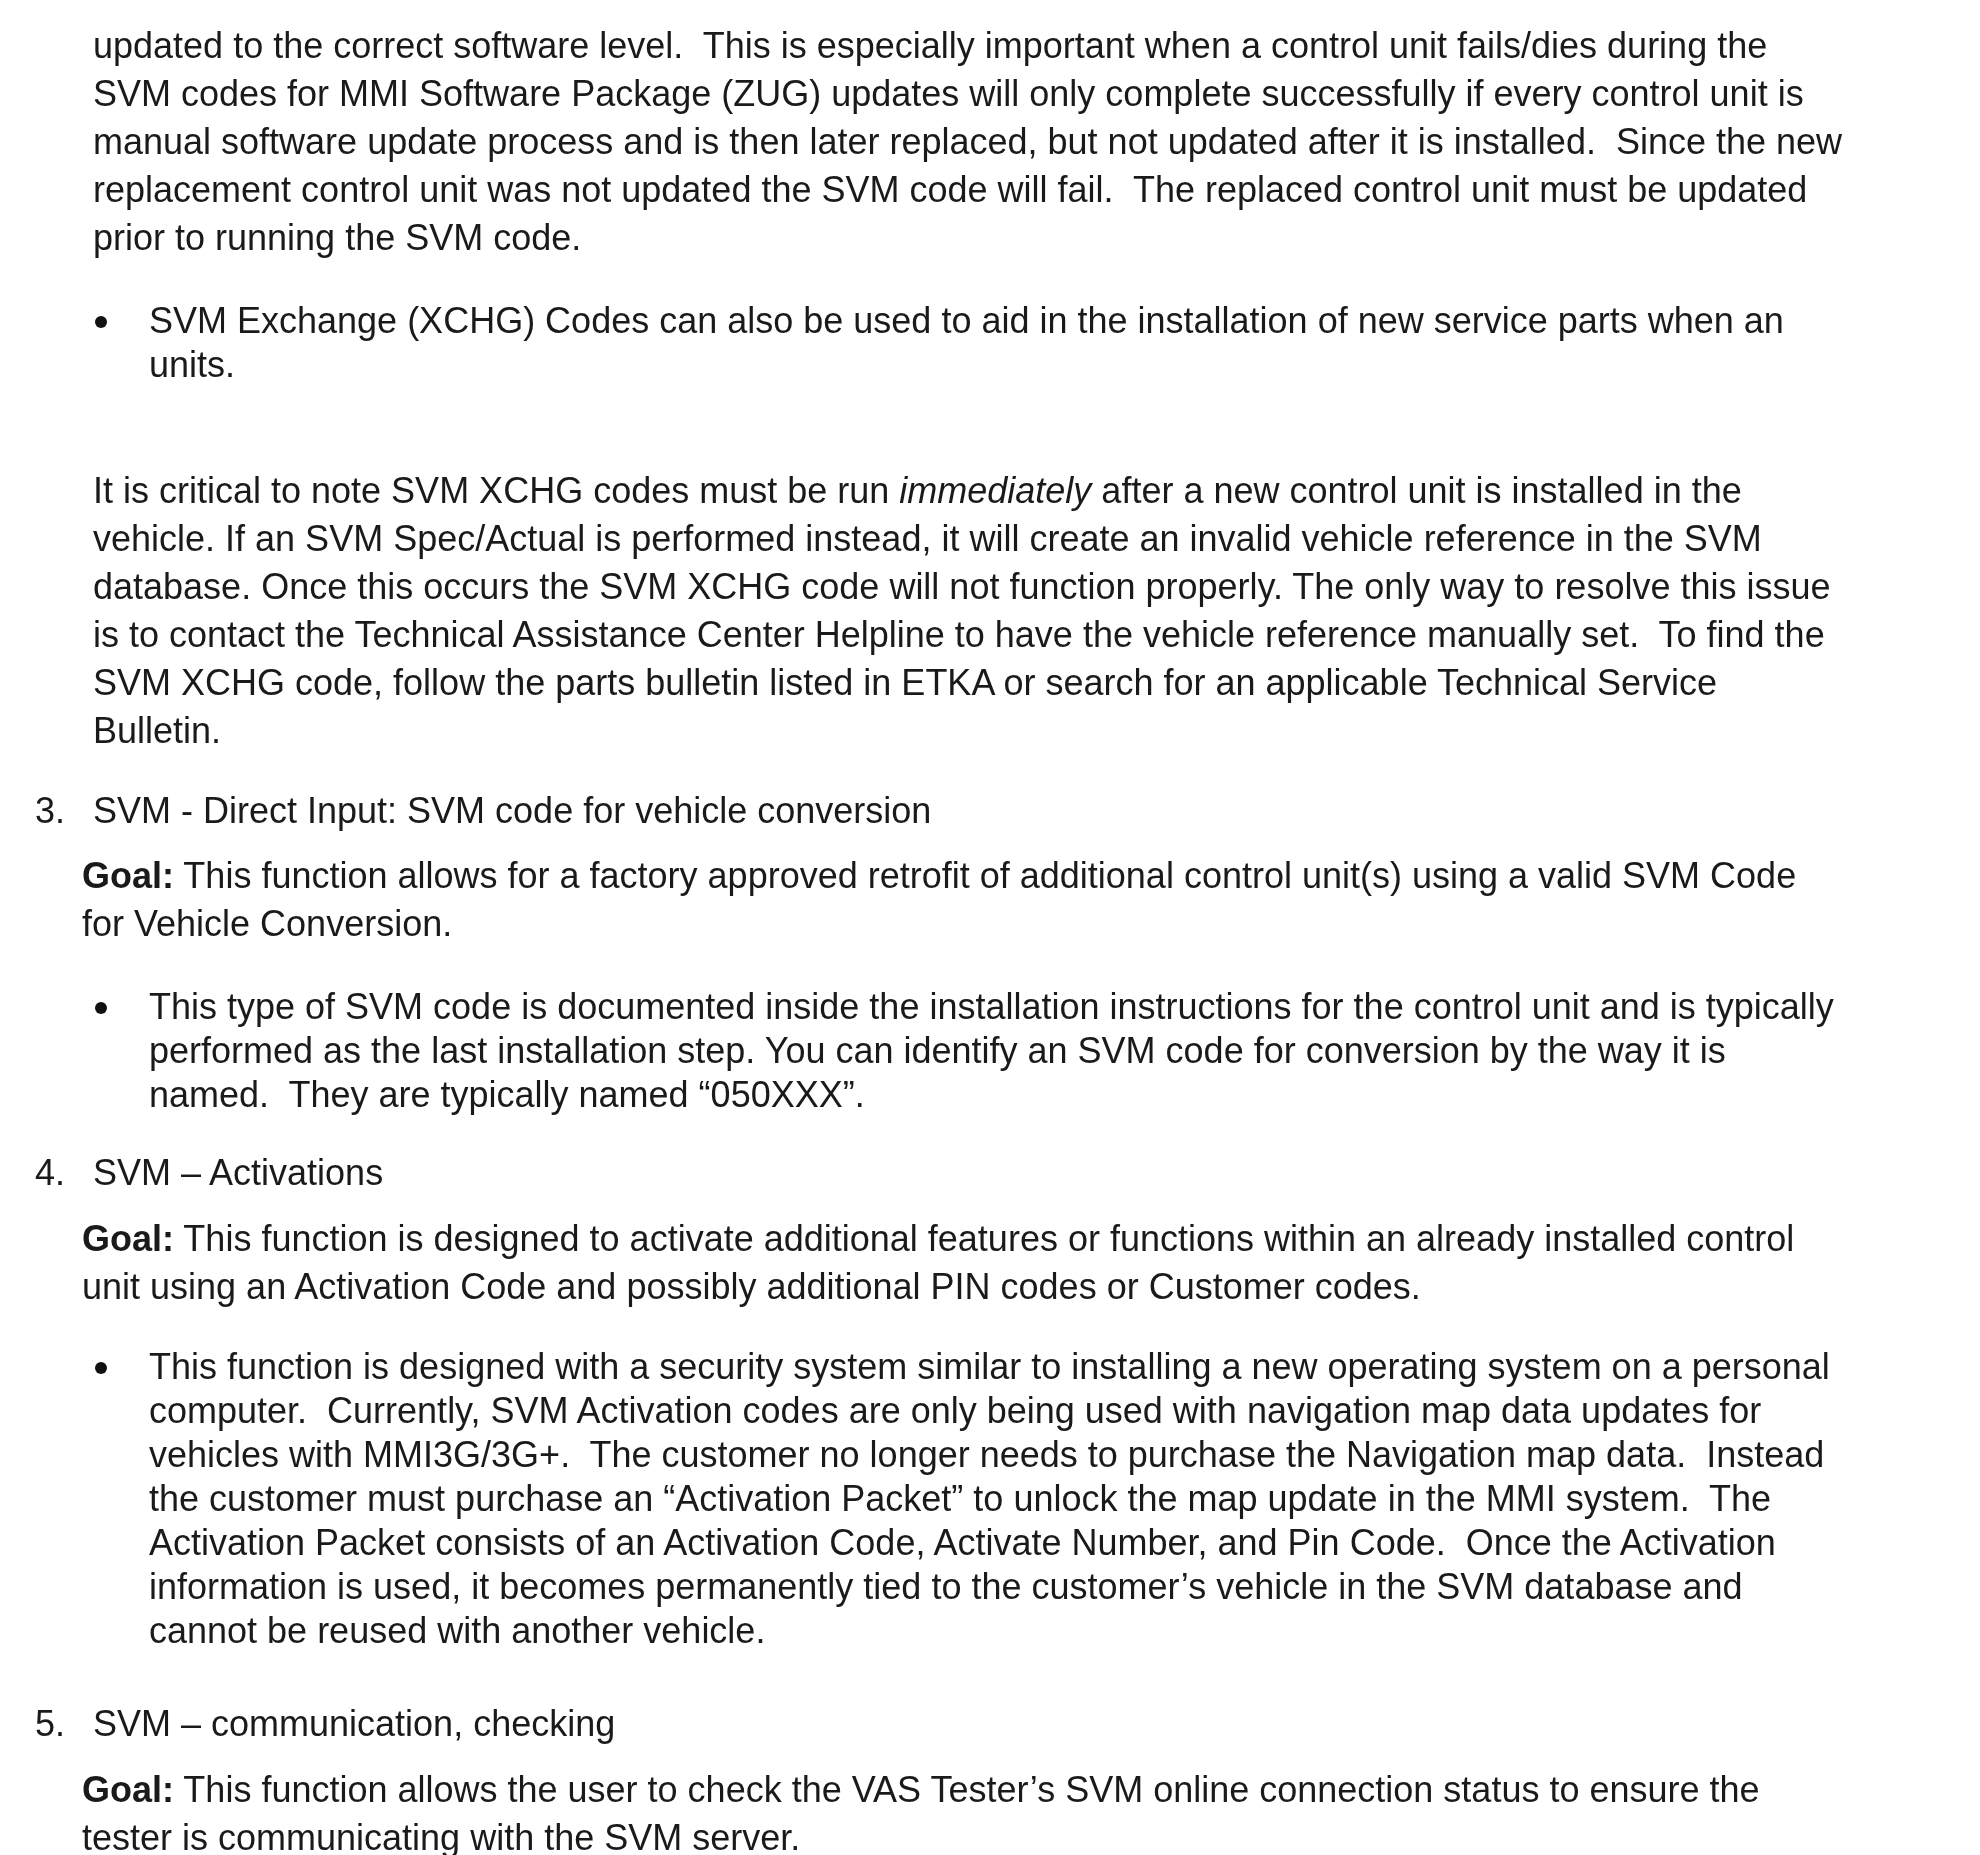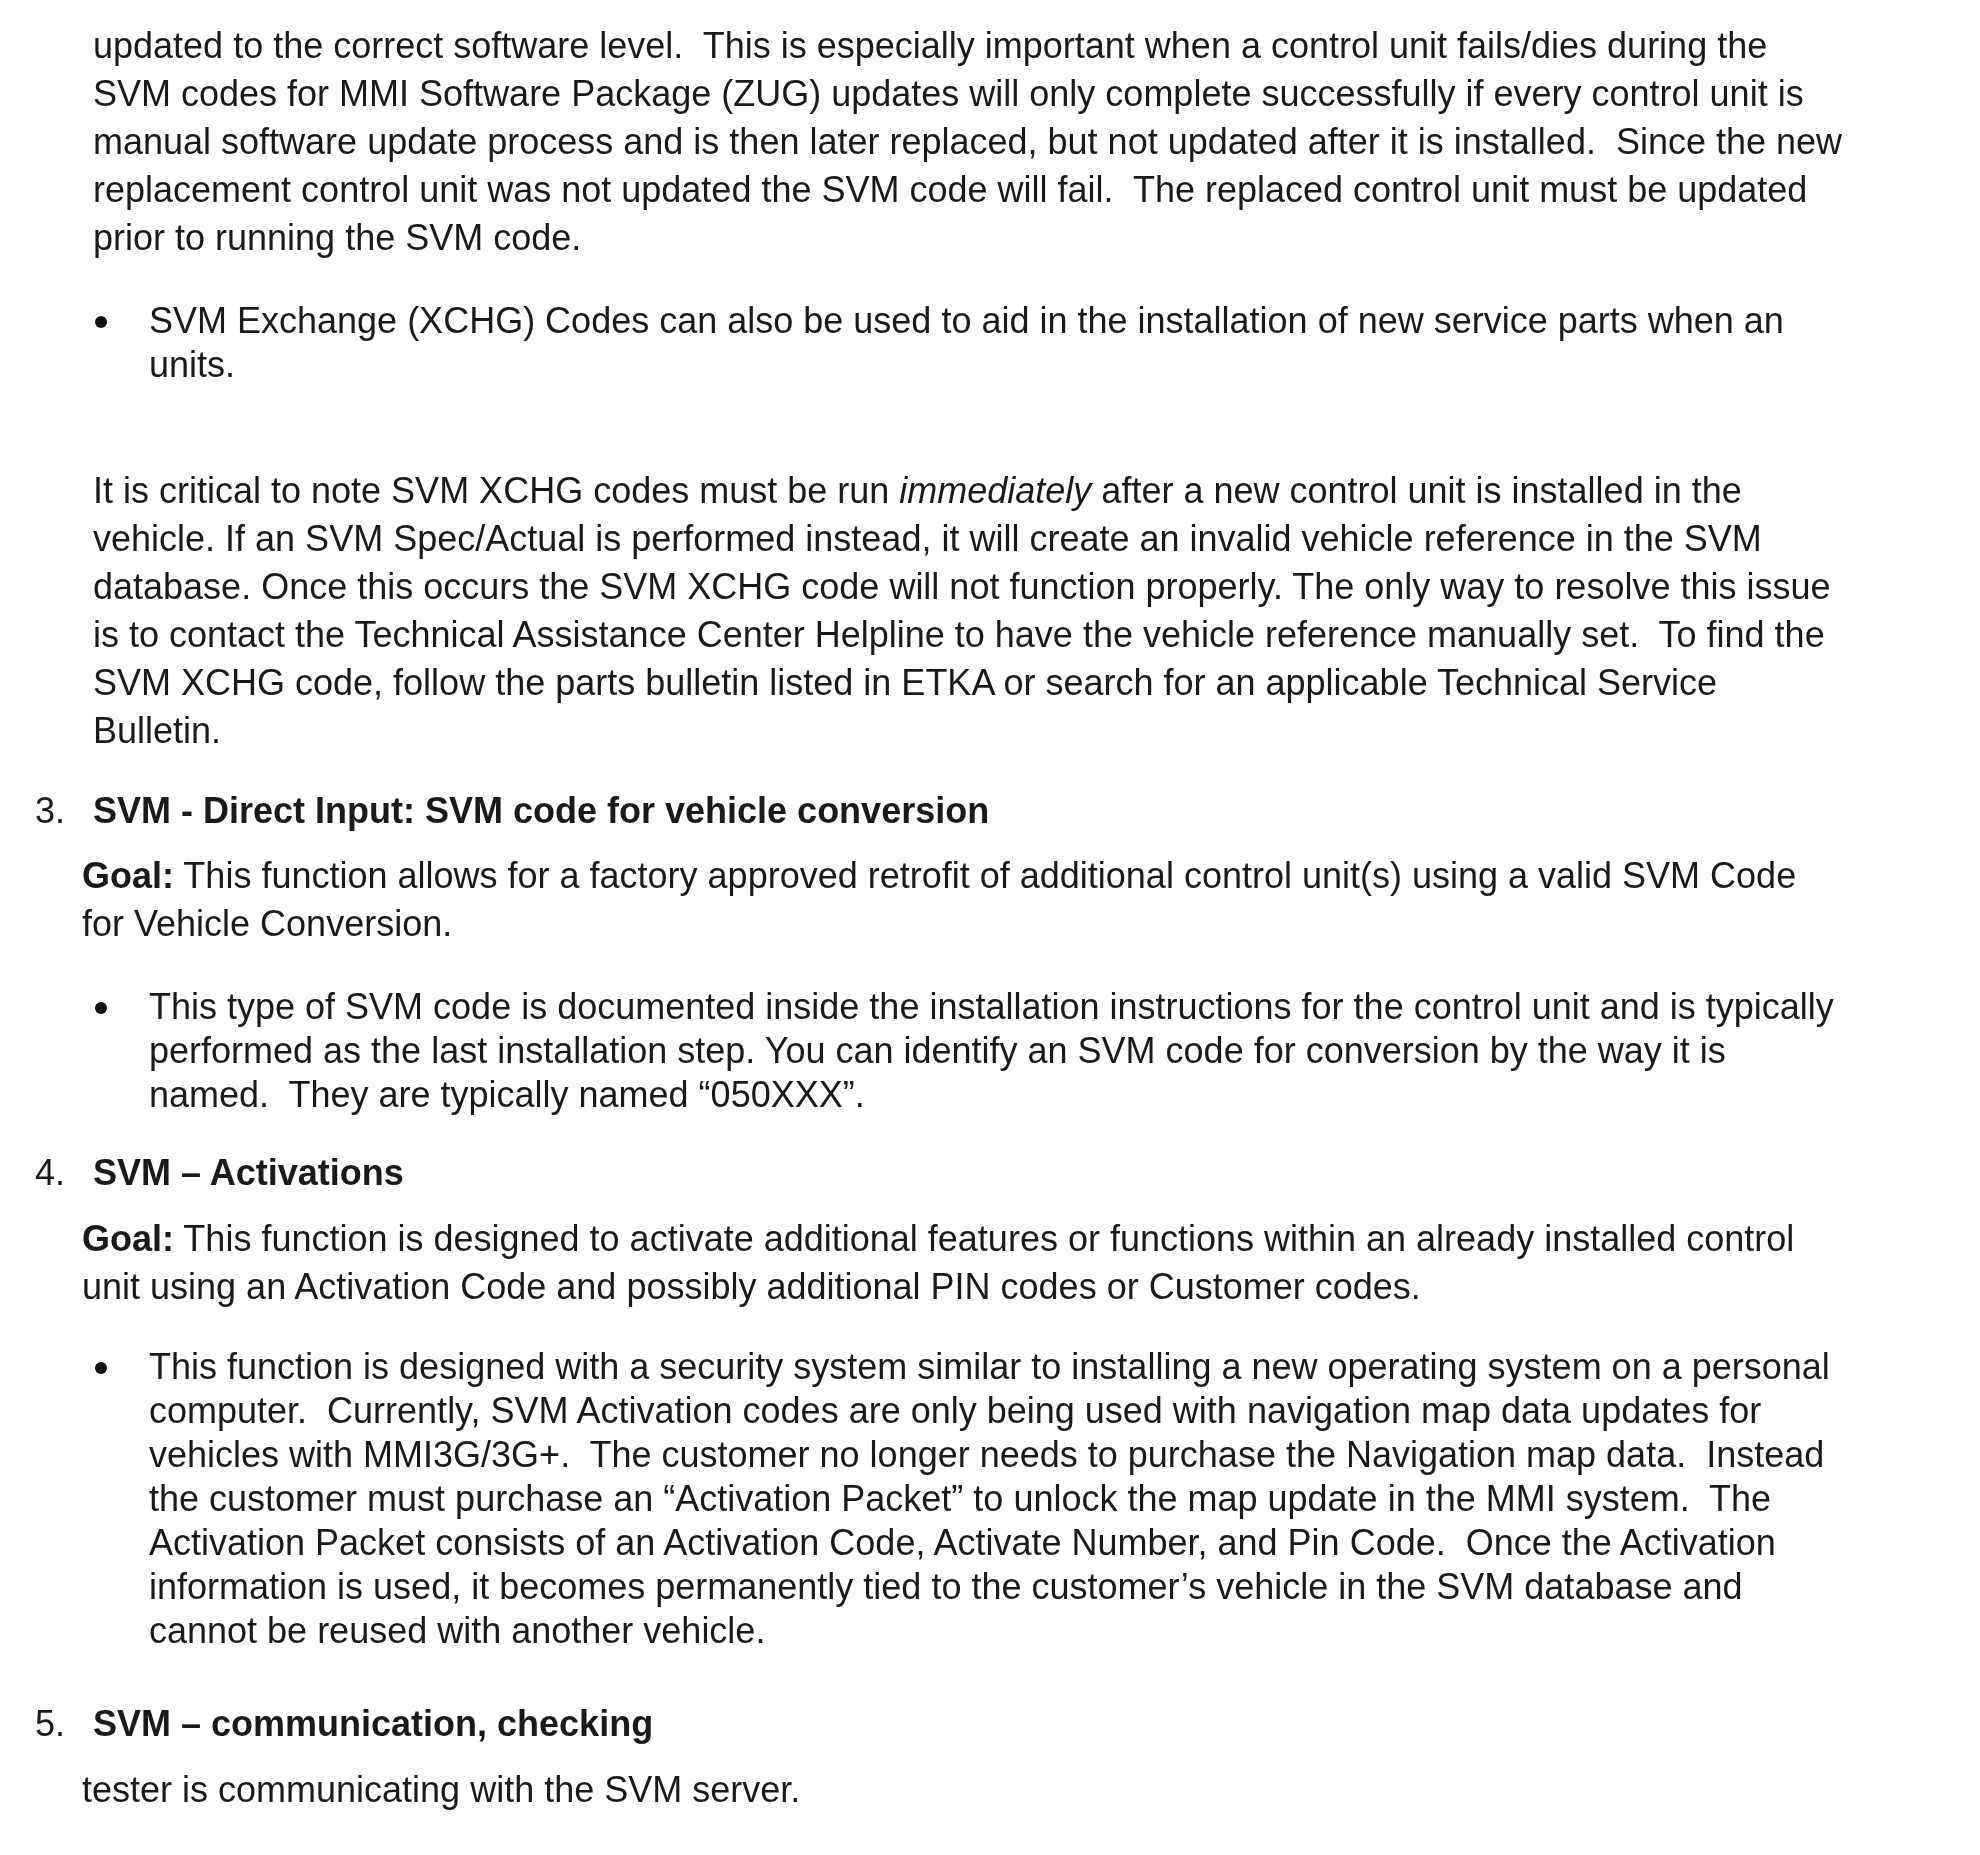--- a/index.html
+++ b/index.html
@@ -51,21 +51,21 @@
   .heading .num {
     position: absolute;
     left: 35px;
     top: 0;
     font-weight: normal;
   }
   .heading .title {
     position: absolute;
     left: 93px;
     top: 0;
-    font-weight: bold;
+    font-weight: normal;
     white-space: pre;
   }
   .goal .line { height: 48px; line-height: 48px; }
   .goal { left: 82px; }
   .goal b { font-weight: bold; }
   i { font-style: italic; text-align: right; }
 </style>
 </head>
 <body>
 
@@ -130,15 +130,16 @@
     <span class="line">information is used, it becomes permanently tied to the customer’s vehicle in the SVM database and</span>
     <span class="line">cannot be reused with another vehicle.</span>
   </div>
 </div>
 
 <div class="block heading" style="top:1700px;">
   <span class="num">5.</span>
   <span class="title">SVM – communication, checking</span>
 </div>
 <div class="block goal" style="top:1766px;">
+  <span class="line"><b>Goal:</b><span> This function allows the user to check the VAS Tester’s SVM online connection status to ensure the</span></span>
   <span class="line">tester is communicating with the SVM server.</span>
 </div>
 
 
 </body></html>

